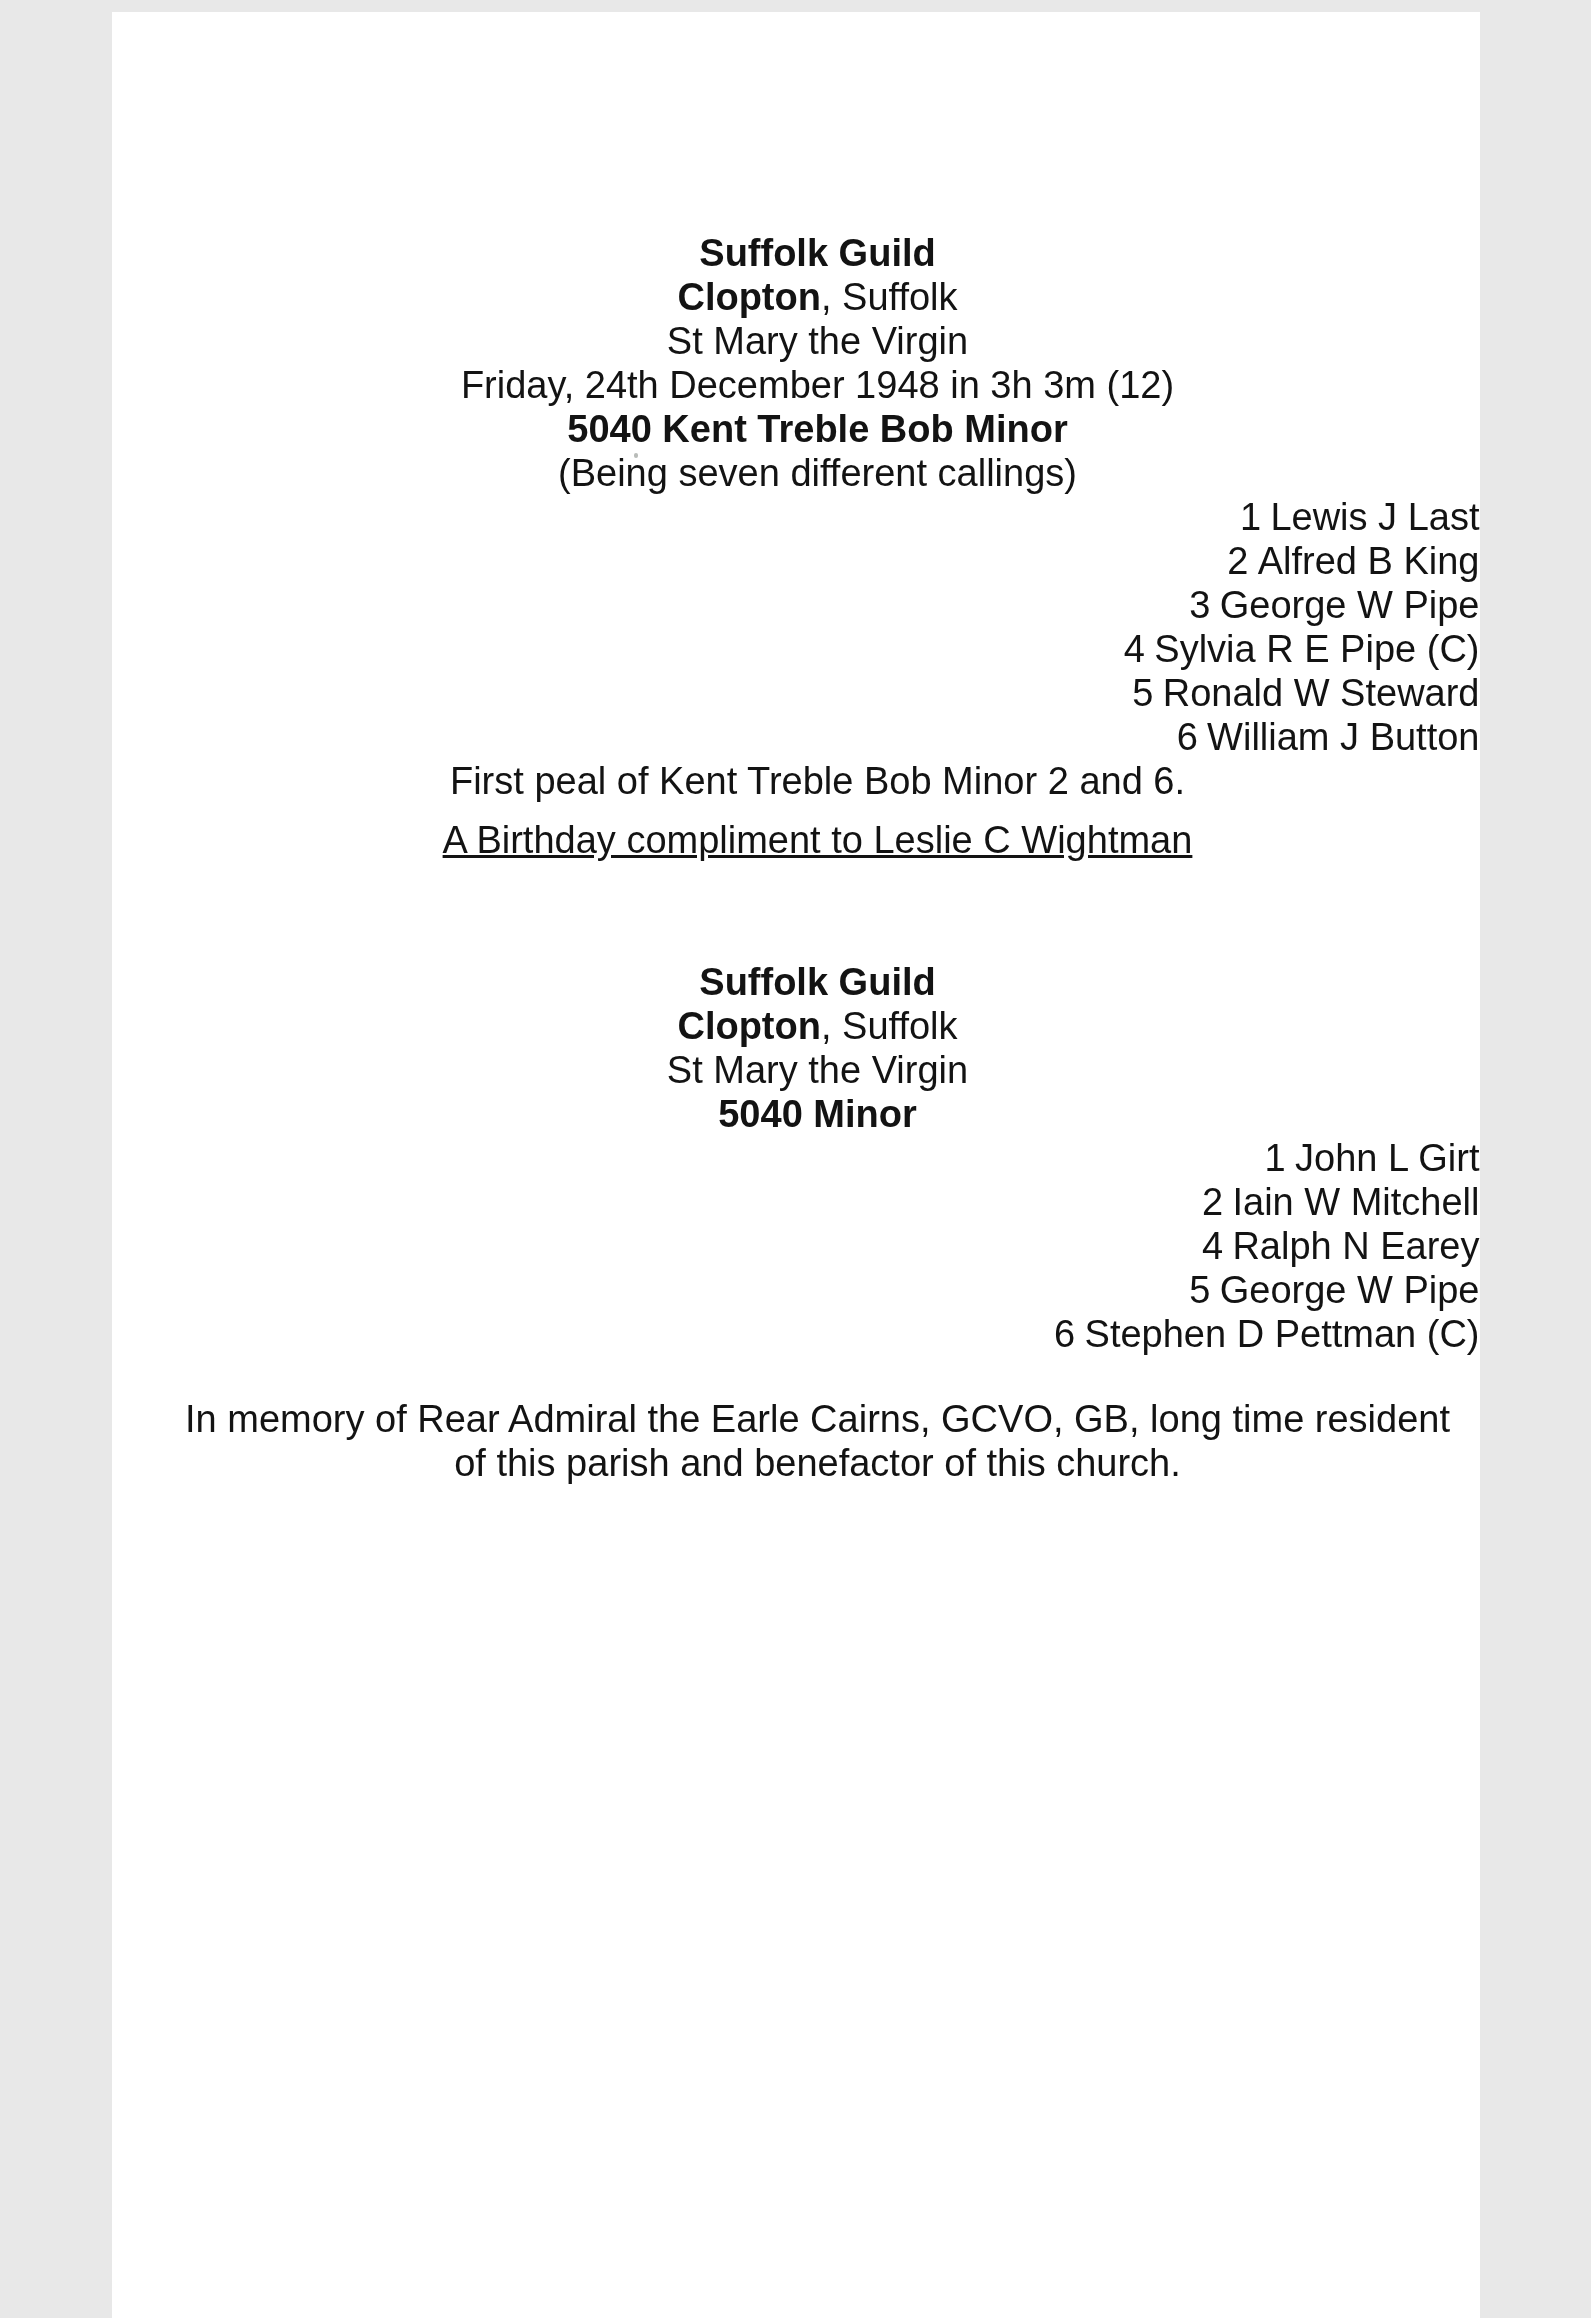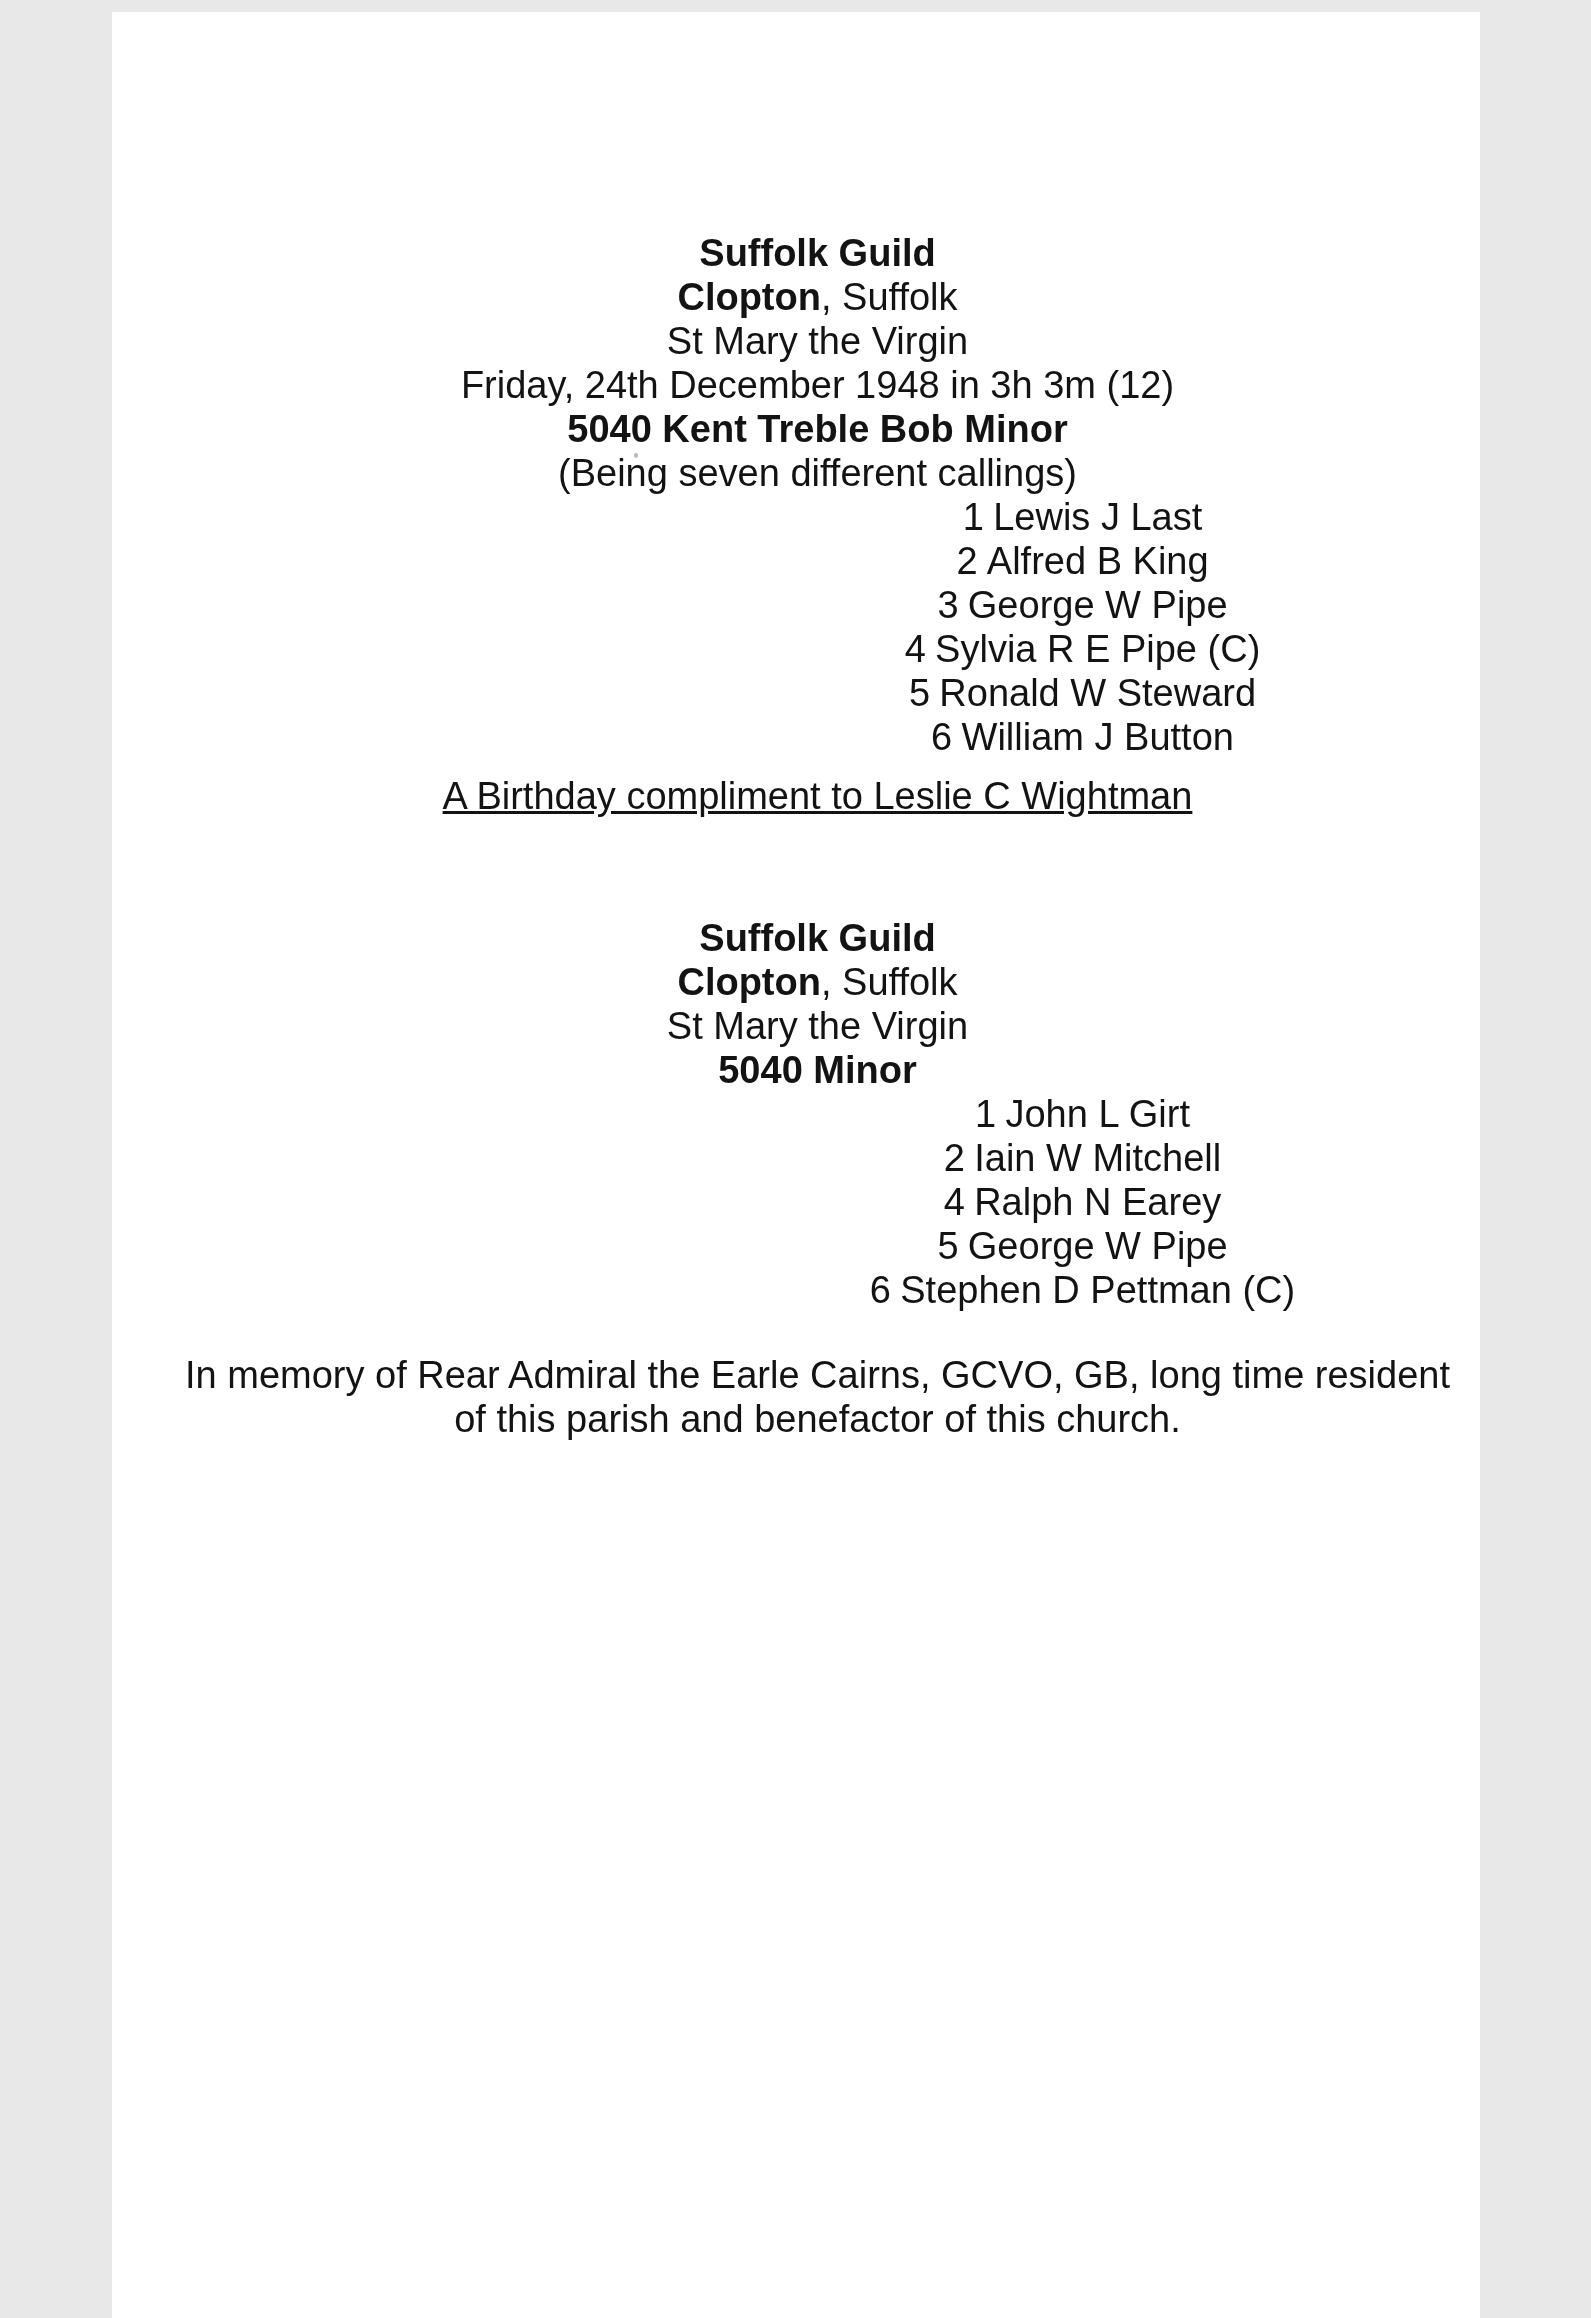--- a/index.html
+++ b/index.html
@@ -20,21 +20,21 @@
     overflow: hidden;
   }
   .content {
     padding-top: 219px;
     padding-left: 44px;   
     text-align: center;
   }
   .line { display: block; }
   .bold { font-weight: 700; }
   .ringers {
-    text-align: center;
+    text-align: right;
     padding-left: 530px;  
   }
   .ringer-row { display: block; }
   .bell {
     display: inline-block;
     margin-right: 9.3px;
   }
   .footnote-spaced { margin-top: 15px; text-decoration: underline; }
   .section-2 { margin-top: 98px; }
   .methods-wrap {
@@ -76,20 +76,21 @@
 
       <div class="ringers">
         <span class="ringer-row"><span class="bell">1</span><span>Lewis J Last</span></span>
         <span class="ringer-row"><span class="bell">2</span><span>Alfred B King</span></span>
         <span class="ringer-row"><span class="bell">3</span><span>George W Pipe</span></span>
         <span class="ringer-row"><span class="bell">4</span><span>Sylvia R E Pipe (C)</span></span>
         <span class="ringer-row"><span class="bell">5</span><span>Ronald W Steward</span></span>
         <span class="ringer-row"><span class="bell">6</span><span>William J Button</span></span>
       </div>
 
+      <span class="line">First peal of Kent Treble Bob Minor 2 and 6.</span>
       <span class="line footnote-spaced">A Birthday compliment to Leslie C Wightman</span>
     </section>
 
     <section class="section-2">
       <span class="line bold">Suffolk Guild</span>
       <span class="line"><span class="bold">Clopton</span><span>, Suffolk</span></span>
       <span class="line">St Mary the Virgin</span>
       <span class="line bold">5040 Minor</span>
 
       <div class="ringers">

